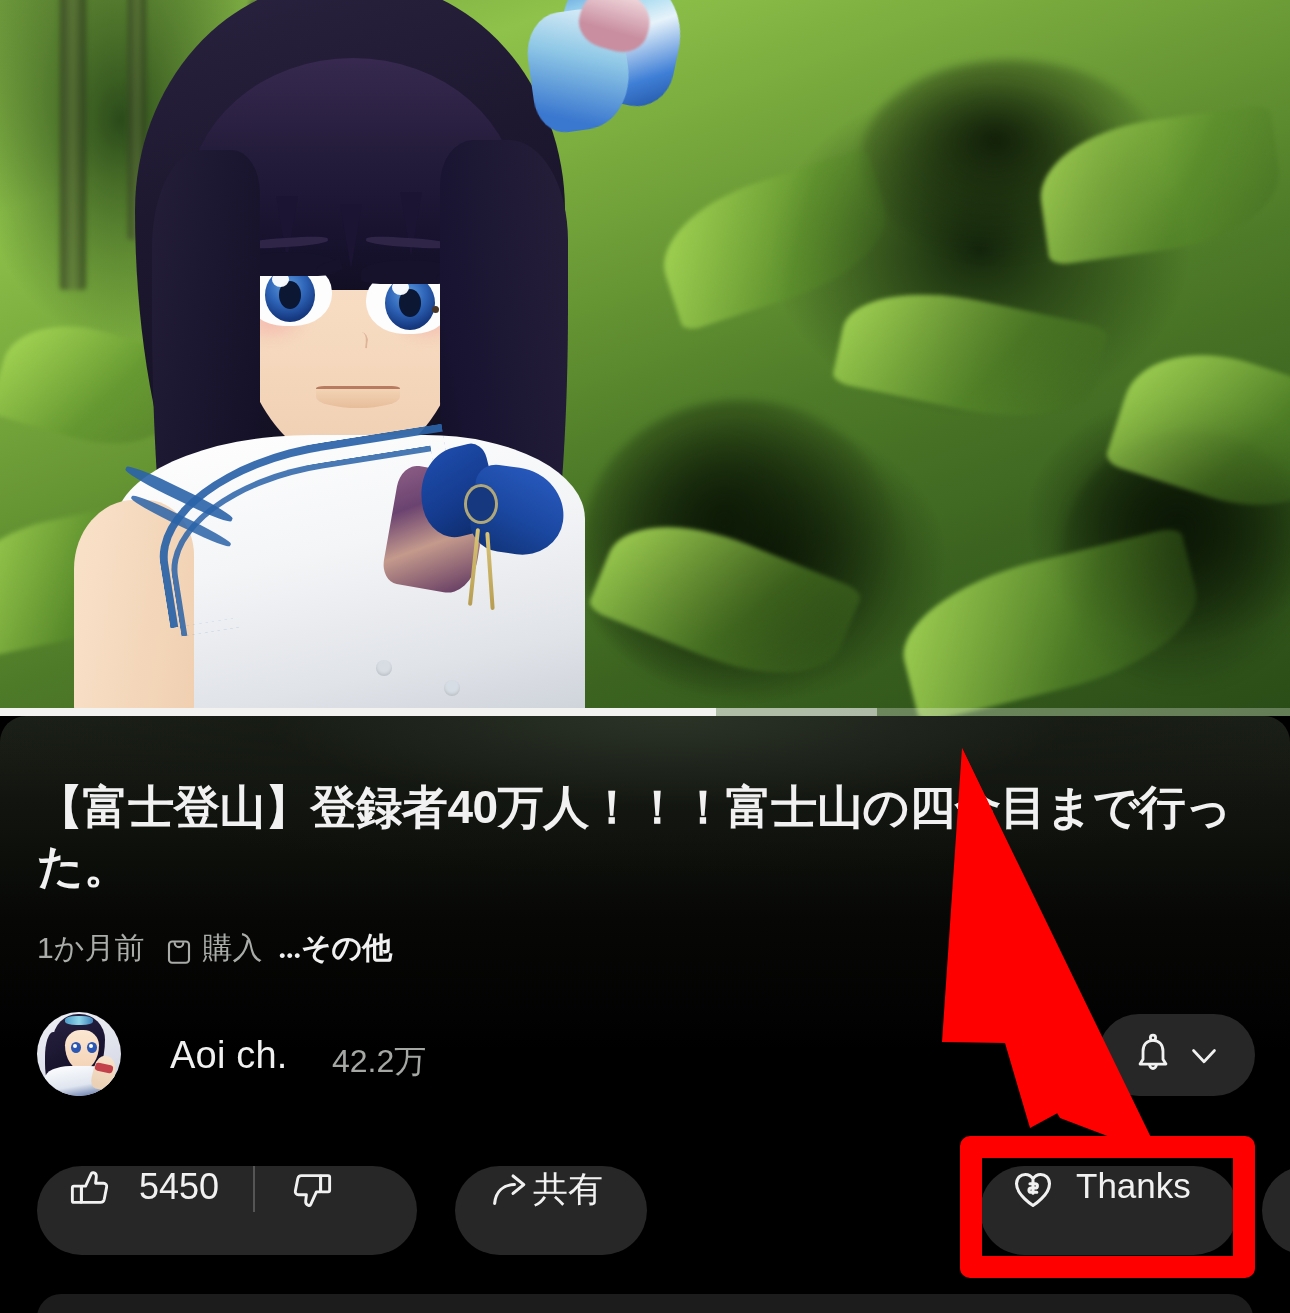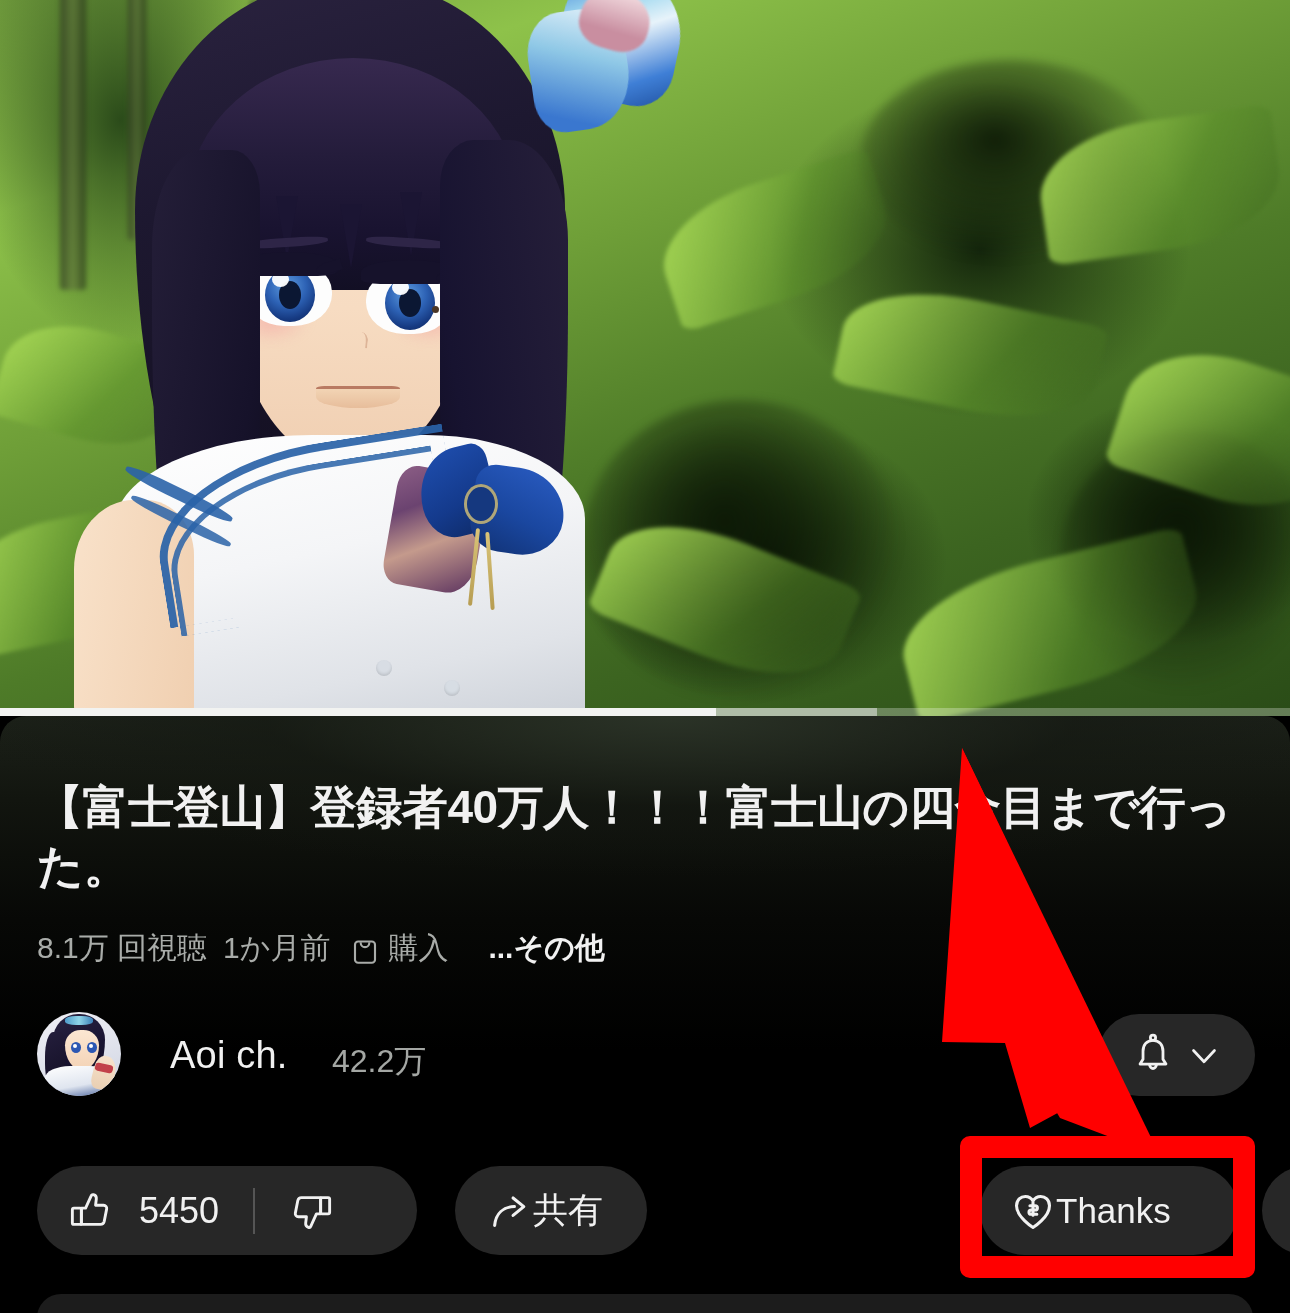--- a/index.html
+++ b/index.html
@@ -231,21 +231,21 @@
     font-size: 46px; font-weight: 700; line-height: 1.28;
     color: #f1f1f1; letter-spacing: -0.4px;
   }
   .meta-row {
     position: absolute; left: 37px; top: 212px;
     display: flex; align-items: center; gap: 0;
     font-size: 30px; color: #a9aca9; white-space: nowrap;
   }
   .meta-row .mseg { margin-right: 16px; }
   .meta-row .bag { margin: 0 8px 0 4px; display: inline-flex; align-items: center; }
-  .meta-more { color: #f1f1f1; font-weight: 700; margin-left: 24px; }
+  .meta-more { color: #f1f1f1; font-weight: 700; margin-left: 0; font-family: Liberation Serif, serif; }
 
   
   .channel-row {
     position: absolute; left: 0; top: 290px; width: 1290px; height: 104px;
   }
   .avatar {
     position: absolute; left: 37px; top: 6px; width: 84px; height: 84px;
     border-radius: 50%; overflow: hidden;
     background: linear-gradient(160deg, #efeff4 0%, #e3e5ee 45%, #cdd2e0 100%);
   }
@@ -298,29 +298,29 @@
     border-radius: 41px; background: #272727;
     display: flex; align-items: center; justify-content: center; gap: 12px;
   }
 
   
   .actions {
     position: absolute; left: 0; top: 450px; width: 1290px; height: 92px;
   }
   .pill {
     position: absolute; top: 0; height: 89px; border-radius: 45px;
-    background: #272727; display: flex; align-items: center;
+    background: #272727; display: flex; align-items: flex-start;
     color: #f1f1f1; font-size: 35px; white-space: nowrap;
   }
   .pill-like { left: 37px; width: 380px; padding: 0 30px; gap: 0; }
   .like-count { margin-left: 26px; font-size: 36px; font-weight: 400; }
   .divider { width: 2px; height: 46px; background: #555; margin: 0 34px; }
   .pill-share { left: 455px; width: 192px; padding-left: 32px; }
   .pill-remix { left: 665px; width: 280px; padding-left: 28px; gap: 18px; }
-  .pill-thanks { left: 980px; width: 258px; padding-left: 30px; }
+  .pill-thanks { left: 980px; width: 258px; padding-left: 30px; gap: 20px; }
   .pill-extra {
     left: 1262px; width: 180px; height: 89px; border-radius: 45px; background: #272727;
   }
   .bottom-peek {
     position: absolute; left: 37px; top: 578px; width: 1216px; height: 60px;
     background: #1c1c1c; border-radius: 24px;
   }
 
   
   .anno-arrow { position: absolute; left: 0; top: 0; width: 1290px; height: 1313px; pointer-events: none; }
@@ -410,21 +410,20 @@
       <div class="progress-buffer" id="pb-buf" style="width: 68%;"></div>
       <div class="progress-fill" id="pb-fill" style="width: 55.5%;"></div>
     </div>
   </div>
 
   <div class="info-panel">
 
     <div class="video-title">【富士登山】登録者40万人！！！富士山の四合目まで行った。</div>
 
     <div class="meta-row">
-      <span class="mseg">8.1万 回視聴</span>
       <span class="mseg">1か月前</span>
       <span class="bag">
         <svg class="icon" width="30" height="34" viewBox="0 0 24 26" fill="none" stroke="#a9aca9" stroke-width="1.7">
           <rect x="4" y="7" width="16" height="17" rx="2.5"></rect>
           <path d="M8.5 7.5c0 2.3 1.6 4 3.5 4s3.5-1.7 3.5-4"></path>
         </svg>
       </span>
       <span class="mseg">購入</span>
       <span class="meta-more">...その他</span>
     </div>

